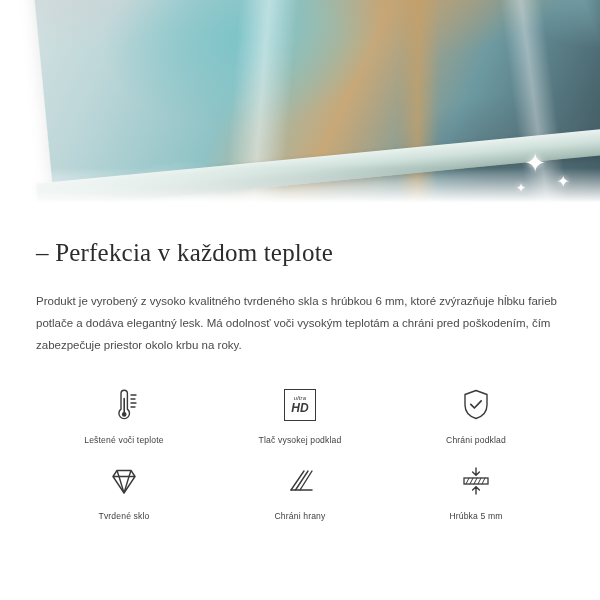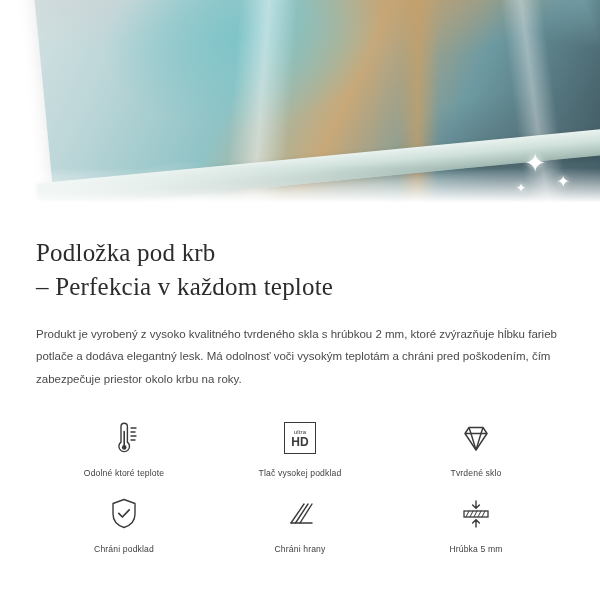--- a/index.html
+++ b/index.html
@@ -140,20 +140,21 @@
   }
   .ultrahd-badge {
     width: 30px;
     height: 30px;
     border: 1.4px solid #3a3a3a;
     display: flex;
     flex-direction: column;
     align-items: center;
     justify-content: center;
     line-height: 1;
+    font-style: italic;
   }
   .ultrahd-badge .t1 {
     font-size: 6px;
     letter-spacing: 0.2px;
   }
   .ultrahd-badge .t2 {
     font-size: 12px;
     font-weight: bold;
     margin-top: 1px;
   }
@@ -170,69 +171,68 @@
     <div class="hero-edge"></div>
     <div class="hero-fade"></div>
     <span class="sparkle s1">✦</span>
     <span class="sparkle s2">✦</span>
     <span class="sparkle s3">✦</span>
   </div>
 
   <div class="content">
 
     <h1 class="headline">
-      <span>Podložka pod krb</span>
       <span class="line2">– Perfekcia v každom teplote</span>
     </h1>
 
-    <p class="body-copy">Produkt je vyrobený z vysoko kvalitného tvrdeného skla s hrúbkou 2 mm, ktoré zvýrazňuje hĺbku farieb potlače a dodáva elegantný lesk. Má odolnosť voči vysokým teplotám a chráni pred poškodením, čím zabezpečuje priestor okolo krbu na roky.</p>
+    <p class="body-copy">Produkt je vyrobený z vysoko kvalitného tvrdeného skla s hrúbkou 6 mm, ktoré zvýrazňuje hĺbku farieb potlače a dodáva elegantný lesk. Má odolnosť voči vysokým teplotám a chráni pred poškodením, čím zabezpečuje priestor okolo krbu na roky.</p>
 
     <div class="features">
 
       <div class="feature">
         <div class="feature-icon">
           <svg width="34" height="38" viewBox="0 0 34 38" fill="none" stroke="#3a3a3a" stroke-width="1.4" stroke-linecap="round">
             <path d="M14 7.5a3.2 3.2 0 0 1 6.4 0v15.6a5.3 5.3 0 1 1-6.4 0z"></path>
             <circle cx="17.2" cy="28.4" r="2.3" fill="#3a3a3a" stroke="none"></circle>
             <path d="M17.2 26.2V12.5" stroke-width="1.6"></path>
             <path d="M24 9h5M24 13h4M24 17h5M24 21h4"></path>
           </svg>
         </div>
-        <div class="feature-label">Odolné ktoré teplote</div>
+        <div class="feature-label">Leštené voči teplote</div>
       </div>
 
       <div class="feature">
         <div class="feature-icon">
           <div class="ultrahd-badge">
             <span class="t1">ultra</span>
             <span class="t2">HD</span>
           </div>
         </div>
         <div class="feature-label">Tlač vysokej podklad</div>
       </div>
 
       <div class="feature">
         <div class="feature-icon">
+          <svg width="34" height="38" viewBox="0 0 34 38" fill="none" stroke="#3a3a3a" stroke-width="1.4" stroke-linejoin="round" stroke-linecap="round">
+            <path d="M17 4.5l11 4v10.5c0 7-5 11.6-11 13.5-6-1.9-11-6.5-11-13.5V8.5z"></path>
+            <path d="M11.8 18.4l3.6 3.6 6.8-7.2" stroke-width="1.7"></path>
+          </svg>
+        </div>
+        <div class="feature-label">Chráni podklad</div>
+      </div>
+
+      <div class="feature">
+        <div class="feature-icon">
           <svg width="36" height="34" viewBox="0 0 36 34" fill="none" stroke="#3a3a3a" stroke-width="1.4" stroke-linejoin="round">
             <path d="M7 12.5h22L18 29z"></path>
             <path d="M7 12.5l4-6h14l4 6"></path>
             <path d="M11 6.5l2 6M25 6.5l-2 6M13 12.5l5 16.5M23 12.5L18 29"></path>
           </svg>
         </div>
         <div class="feature-label">Tvrdené sklo</div>
-      </div>
-
-      <div class="feature">
-        <div class="feature-icon">
-          <svg width="34" height="38" viewBox="0 0 34 38" fill="none" stroke="#3a3a3a" stroke-width="1.4" stroke-linejoin="round" stroke-linecap="round">
-            <path d="M17 4.5l11 4v10.5c0 7-5 11.6-11 13.5-6-1.9-11-6.5-11-13.5V8.5z"></path>
-            <path d="M11.8 18.4l3.6 3.6 6.8-7.2" stroke-width="1.7"></path>
-          </svg>
-        </div>
-        <div class="feature-label">Chráni podklad</div>
       </div>
 
       <div class="feature">
         <div class="feature-icon">
           <svg width="36" height="34" viewBox="0 0 36 34" fill="none" stroke="#3a3a3a" stroke-width="1.4" stroke-linecap="round">
             <path d="M9 26L22 7"></path>
             <path d="M13.5 26L26 7"></path>
             <path d="M18 26L30 7"></path>
             <path d="M9 26h21" stroke-width="1.5"></path>
           </svg>

